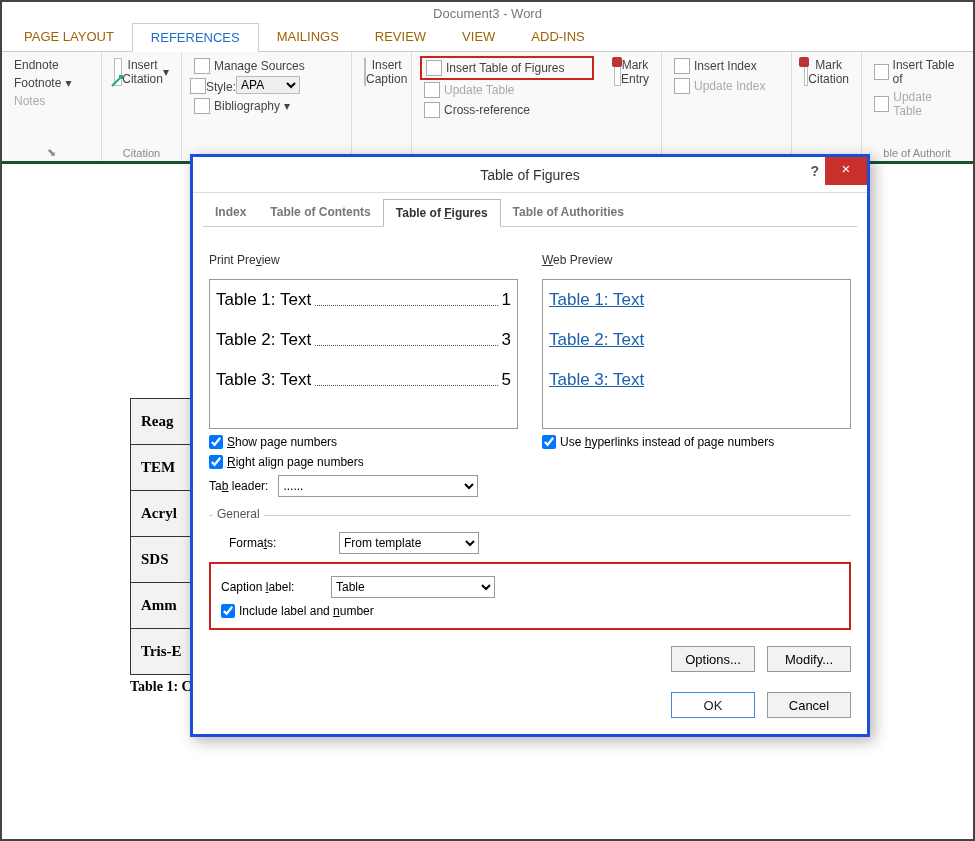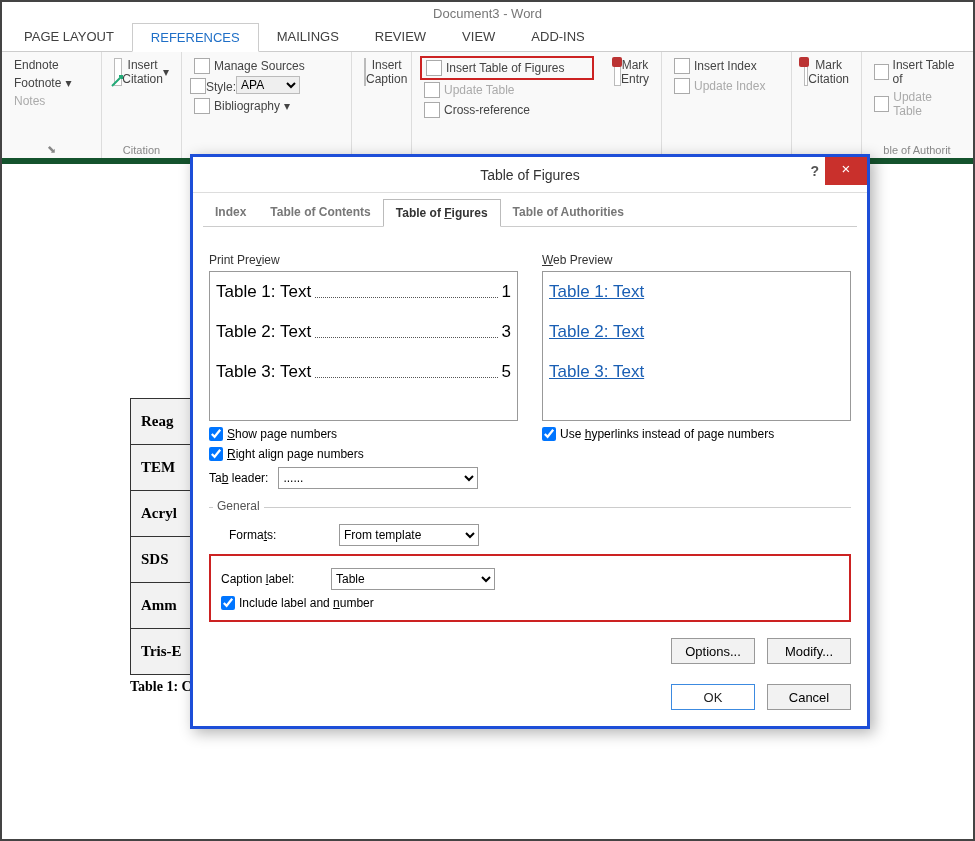--- a/index.html
+++ b/index.html
@@ -1,24 +1,24 @@
 <!DOCTYPE html>
 <html><head>
 <meta charset="utf-8">
 <style>
 * { box-sizing: border-box; margin: 0; padding: 0; font-family: "Segoe UI", Tahoma, sans-serif; }
 body { background: #fff; width: 975px; height: 841px; overflow: hidden; position: relative; border: 2px solid #444; }
 
 .titlebar { text-align: center; font-size: 13px; color: #777; padding: 4px 0 2px; }
 
 .tabs { display: flex; border-bottom: 1px solid #ccc; padding-left: 4px; gap: 0; }
-.tabs .tab { font-size: 13px; color: #404040; padding: 6px 18px; cursor: pointer; }
+.tabs .tab { font-size: 13px; color: #a16207; padding: 6px 18px; cursor: pointer; }
 .tabs .tab.active { color: #1f6fc7; border: 1px solid #ccc; border-bottom: 1px solid #fff; margin-bottom: -1px; background: #fff; }
 
-.ribbon { display: flex; background: #f9f9f9; border-bottom: 6px solid #14532d; height: 112px; }
+.ribbon { display: flex; background: #f9f9f9; border-bottom: 3px solid #14532d; height: 112px; }
 .rgroup { border-right: 1px solid #ddd; padding: 4px 8px 2px; display: flex; flex-direction: column; justify-content: space-between; }
 .rgroup .label { text-align: center; font-size: 11px; color: #888; padding-top: 2px; }
 .small { font-size: 12px; color: #444; }
 .btn-row { display: flex; align-items: flex-end; margin-bottom: 2px; }
 .big-btn { display: flex; flex-direction: row; align-items: center; font-size: 12px; color: #444; padding: 2px 4px; cursor: pointer; }
 .icon-box { width: 28px; height: 28px; border: 1px solid #bbb; background: #fff; position: relative; }
 .icon-box.red::after { content:""; position:absolute; right:-2px; top:-2px; width:10px; height:10px; background:#b33; border-radius:2px; }
 .style-select { width: 64px; font-size: 12px; height: 18px; border: 1px solid #bbb; }
 .highlight-red { border: 2px solid #c22; padding: 3px 6px; }
 .ribbon-item { font-size: 12px; color: #444; padding: 2px 4px; cursor: pointer; display:flex; align-items:center; gap:4px; }
@@ -38,21 +38,21 @@
 .dialog-title .help { position: absolute; right: 48px; top: 6px; font-size: 14px; color: #555; font-weight:bold;}
 .dialog-title .close { position: absolute; right: 0; top: 0; width: 42px; height: 28px; background: #c9302c; color: #fff; text-align: center; line-height: 24px; font-size: 15px; cursor: pointer; }
 
 .dtabs { display: flex; border-bottom: 1px solid #ccc; margin: 6px 10px 16px; font-weight: bold; }
 .dtab { font-size: 12px; color: #777; padding: 6px 12px; cursor: pointer; }
 .dtab.active { color: #333; border: 1px solid #bbb; border-bottom: 1px solid #fff; margin-bottom: -1px; background:#fff; }
 
 .dbody { padding: 10px 16px; }
 .cols { display: flex; gap: 24px; }
 .col { flex: 1; }
-.sec-label { font-size: 12px; color: #333; margin-bottom: 4px; }
+.sec-label { font-size: 12px; color: #333; margin-bottom: 12px; }
 .sec-label u { text-decoration: underline; }
 .preview { border: 1px solid #999; height: 150px; overflow-y: scroll; background: #fff; padding: 4px 6px; font-family: "Times New Roman", serif; font-size: 17px; }
 .preview .row { margin: 6px 0 20px; display: flex; }
 .preview .dots { flex: 1; border-bottom: 1px dotted #555; margin: 0 4px 4px; }
 .preview .link { color: #1a5fb4; text-decoration: underline; }
 .chk { display: flex; align-items: center; gap: 4px; font-size: 12px; margin-top: 6px; }
 .chk input { width: 14px; height: 14px; }
 .sel { font-size: 12px; height: 22px; border: 1px solid #999; background:#fff; }
 .row-inline { display:flex; align-items:center; gap:10px; margin-top:6px; font-size:12px;}
 .fieldset { border-top: 1px solid #ccc; margin-top: 18px; padding-top: 10px; position: relative; }

